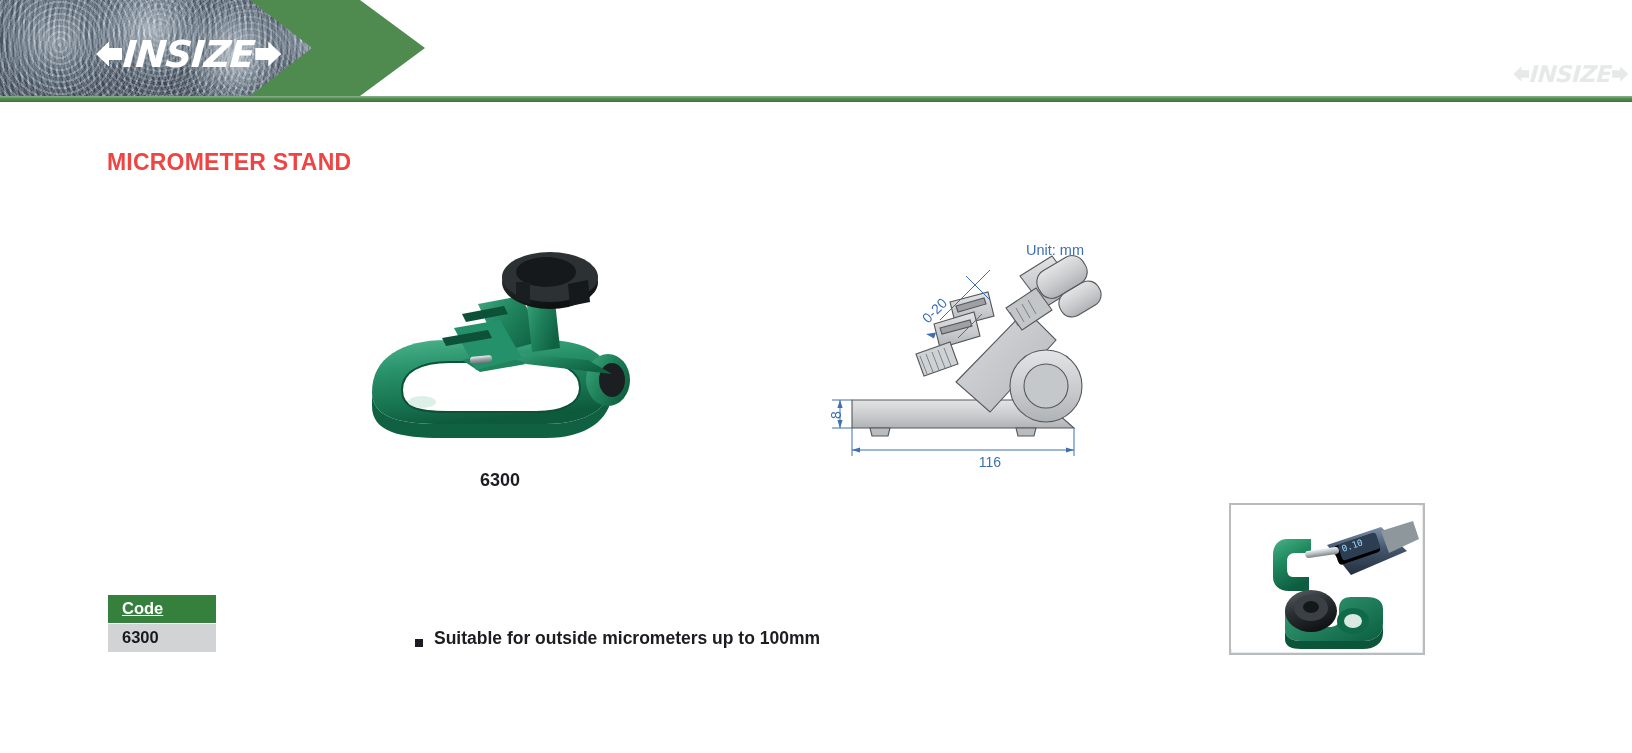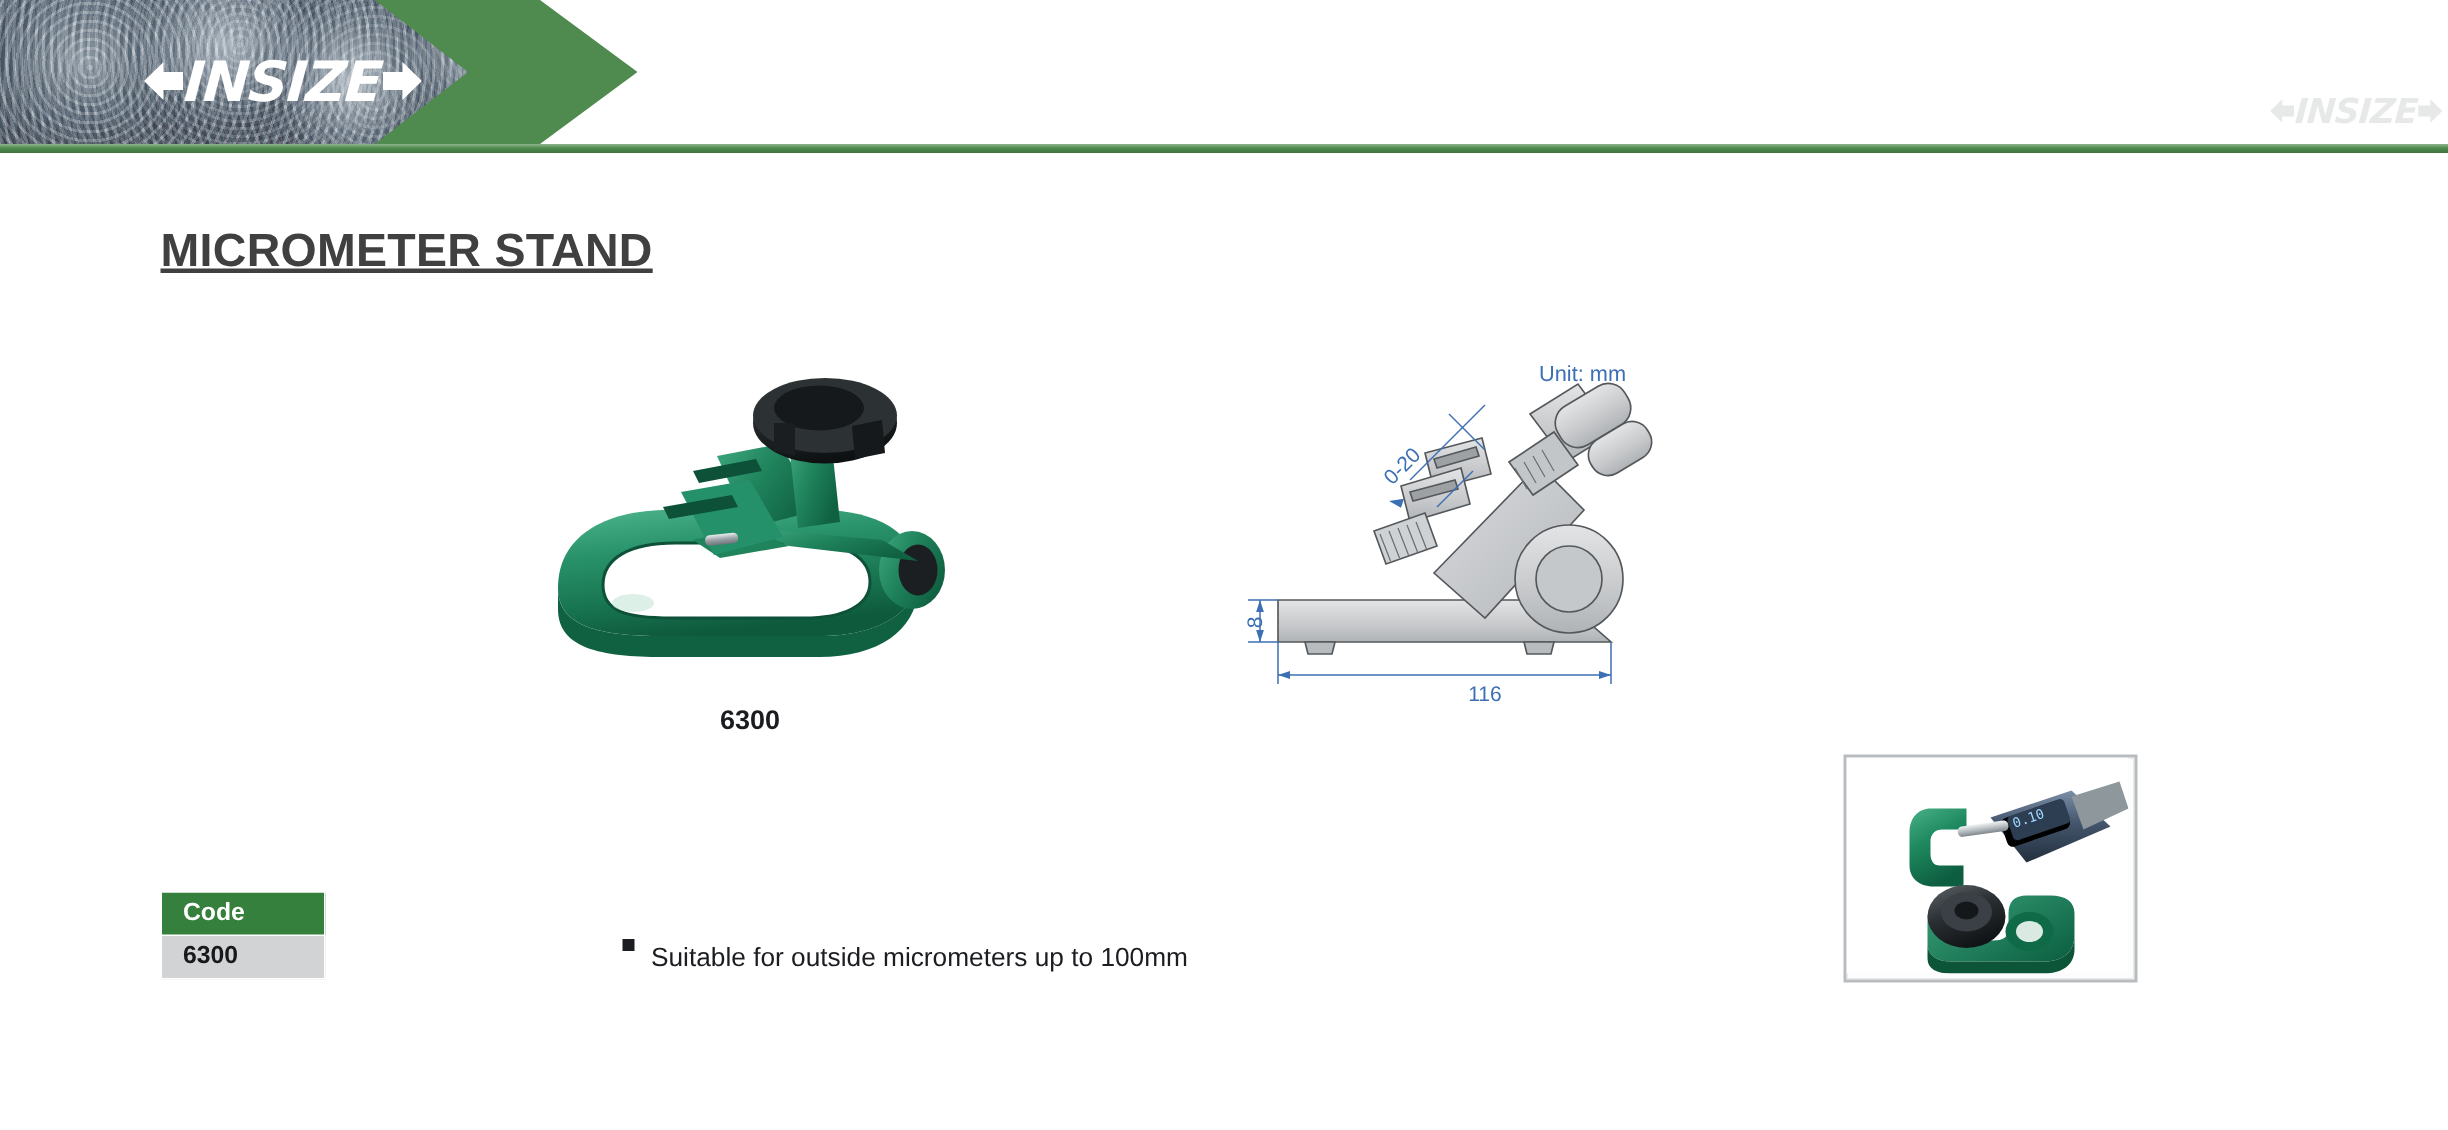--- a/index.html
+++ b/index.html
@@ -98,25 +98,24 @@
     color: #e2e6e4;
     opacity: .85;
     transform: scale(.62);
     transform-origin: right center;
   }
 
   
   .page-title {
     position: absolute;
     left: 107px; top: 149px;
-    font-size: 31px;
+    font-size: 23px;
     font-weight: bold;
-    color: #404040;
+    color: #ef4444;
     letter-spacing: .2px;
-    text-decoration: underline;
   }
 
   
   .product-figure {
     position: absolute;
     left: 350px; top: 252px;
     width: 300px; height: 245px;
   }
   .product-stand { position: absolute; left: 0; top: 0; }
   .product-caption {
@@ -151,39 +150,40 @@
   }
   .spec-table th {
     background: #35803c;
     color: #ffffff;
     font-size: 16.5px;
     font-weight: bold;
     text-align: left;
     padding: 4px 10px 5px 14px;
     width: 84px;
     border: 1px solid #ffffff;
+    text-decoration: underline;
   }
   .spec-table td {
     background: #d2d3d5;
     color: #17191d;
     font-size: 16.5px;
     font-weight: bold;
     text-align: left;
     padding: 4px 10px 5px 14px;
     border: 1px solid #ffffff;
   }
 
   
   .features {
     position: absolute;
     left: 415px; top: 628px;
     font-size: 17.5px;
     color: #1b1d21;
   }
-  .feature-row { display: flex; align-items: flex-start; }
+  .feature-row { display: flex; align-items: flex-end; font-weight: bold; }
   .feature-bullet {
     width: 8px; height: 8px;
     background: #1b1d21;
     margin-right: 11px;
     flex: none;
     transform: translateY(-2px);
   }
 
   
   .app-photo {

